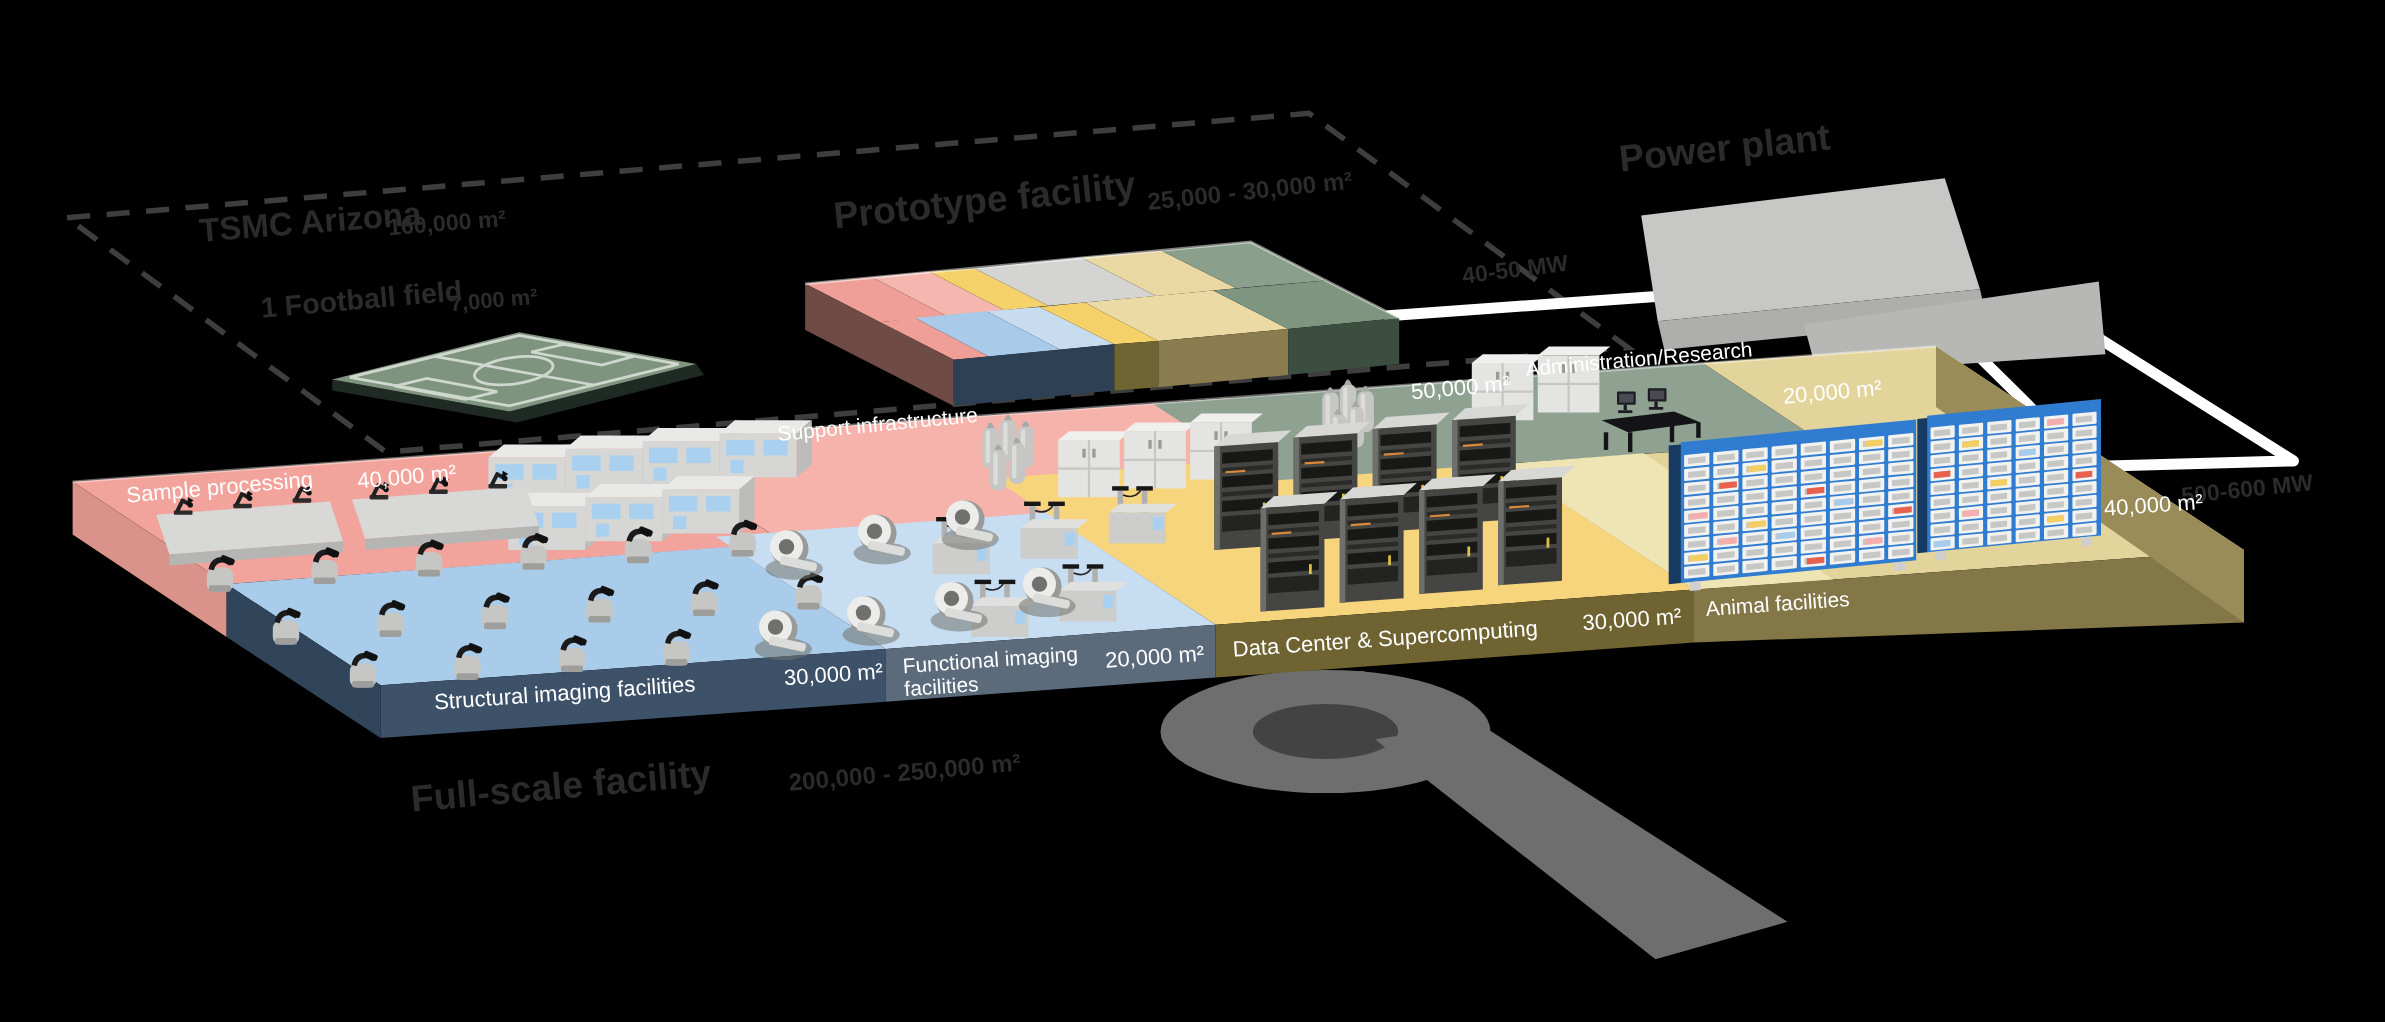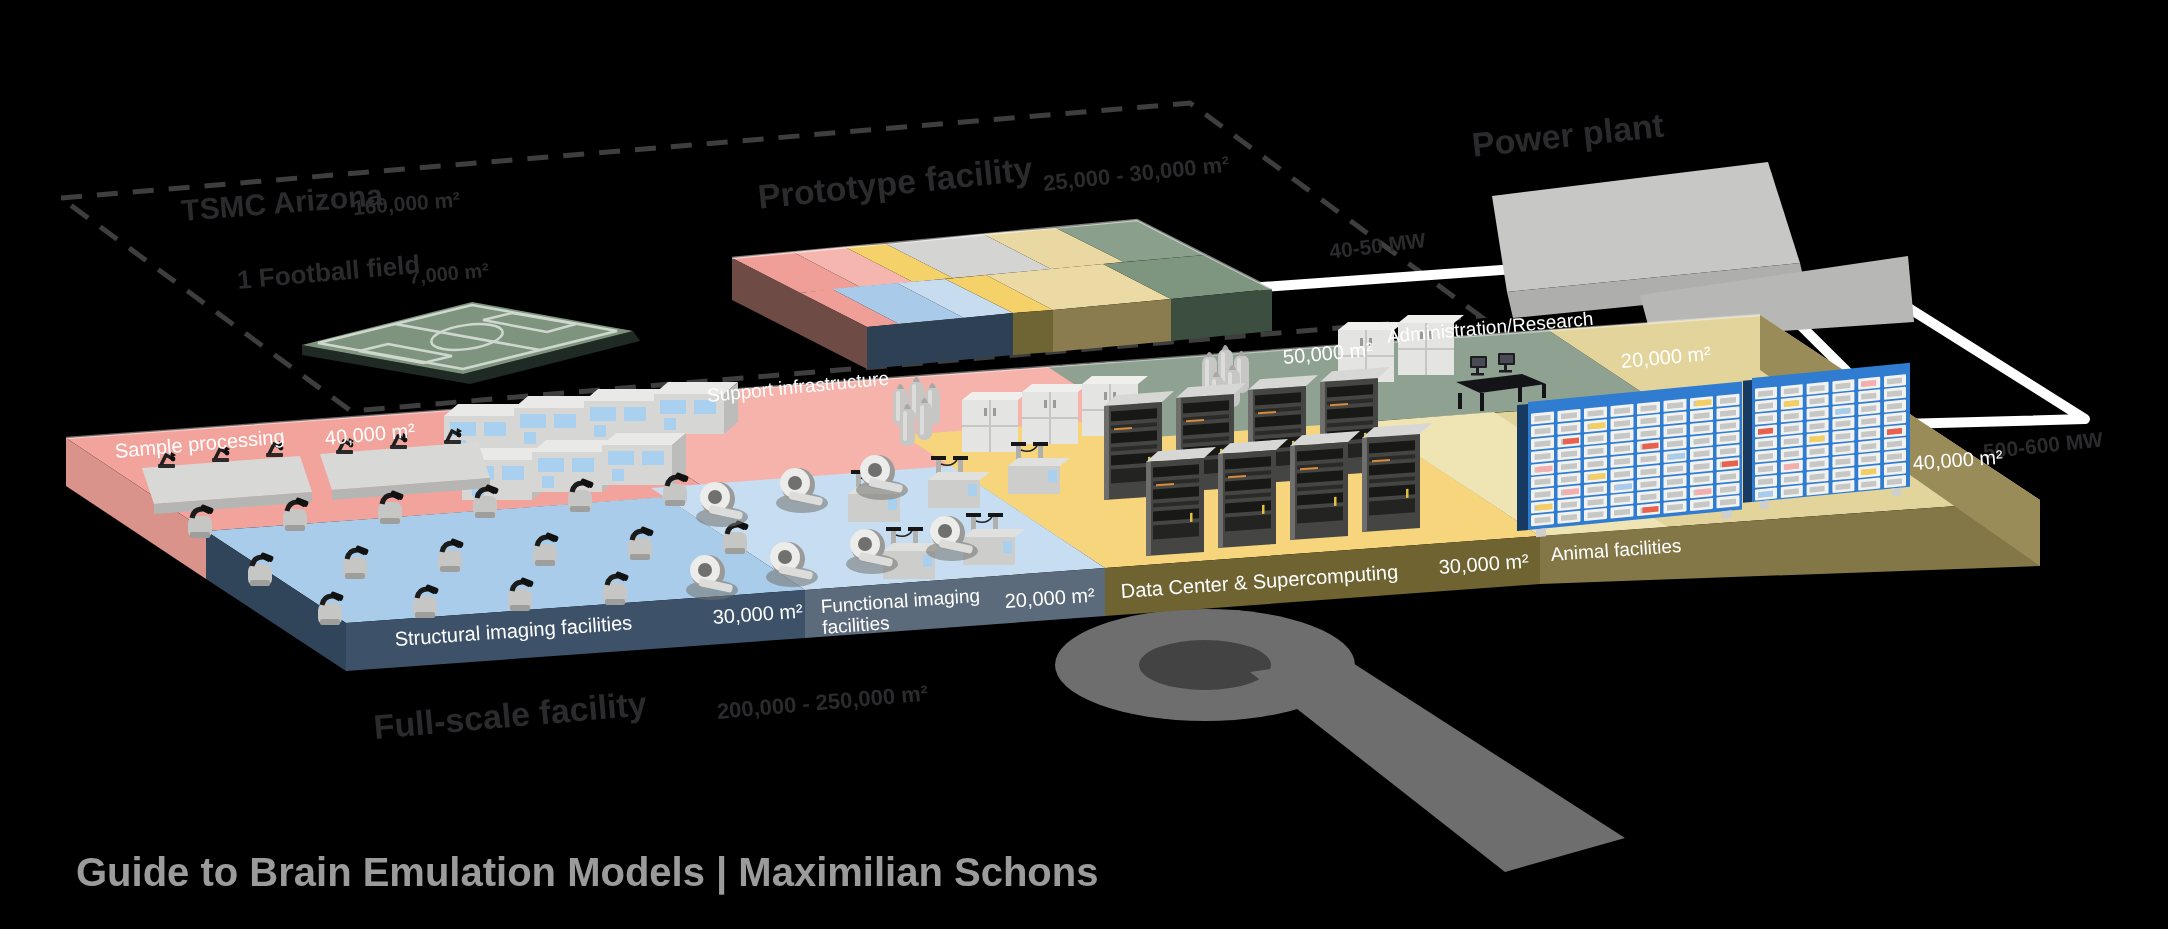--- a/index.html
+++ b/index.html
@@ -397,15 +397,14 @@
 
 <div class="lbl white zl-s wrap" style="left:820px;top:596px;transform:rotate(-4deg);">Functional imaging facilities</div>
 <div class="lbl white zl" style="left:1004px;top:590px;transform:rotate(-4deg);">20,000 m²</div>
 
 <div class="lbl white zl" style="left:1120px;top:580px;transform:rotate(-4deg);">Data Center &amp; Supercomputing</div>
 <div class="lbl white zl" style="left:1438px;top:556px;transform:rotate(-4deg);">30,000 m²</div>
 
 <div class="lbl white zl-s" style="left:1550px;top:544px;transform:rotate(-4deg);">Animal facilities</div>
 <div class="lbl white zl" style="left:1912px;top:452px;transform:rotate(-4deg);">40,000 m²</div>
 
-<div class="lbl footer" style="left:76px;top:850px;">Guide to Brain Emulation Models | Maximilian Schons</div>
 
 </div>
 
 </body></html>

